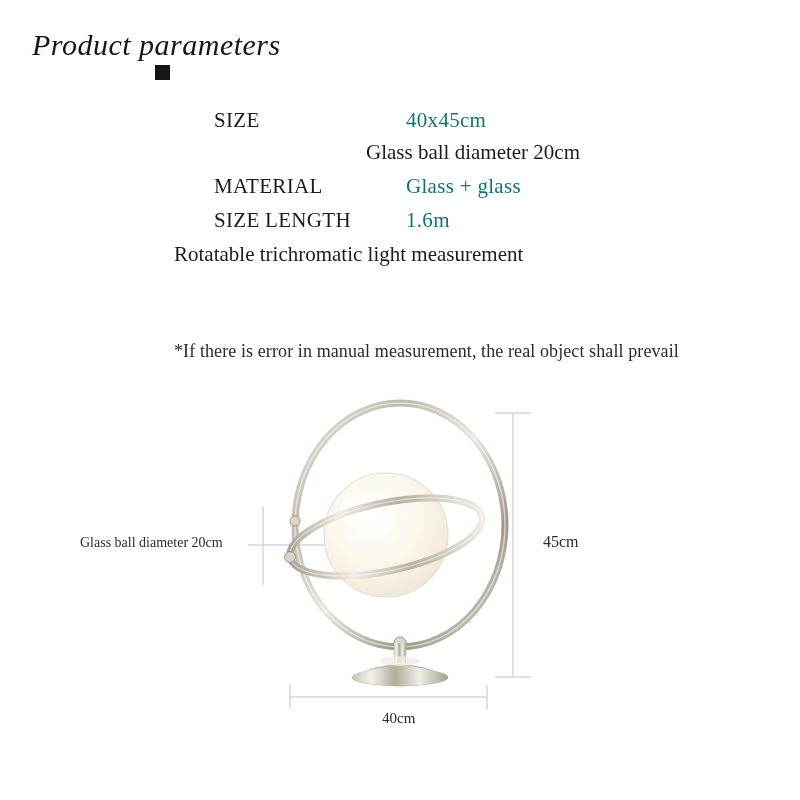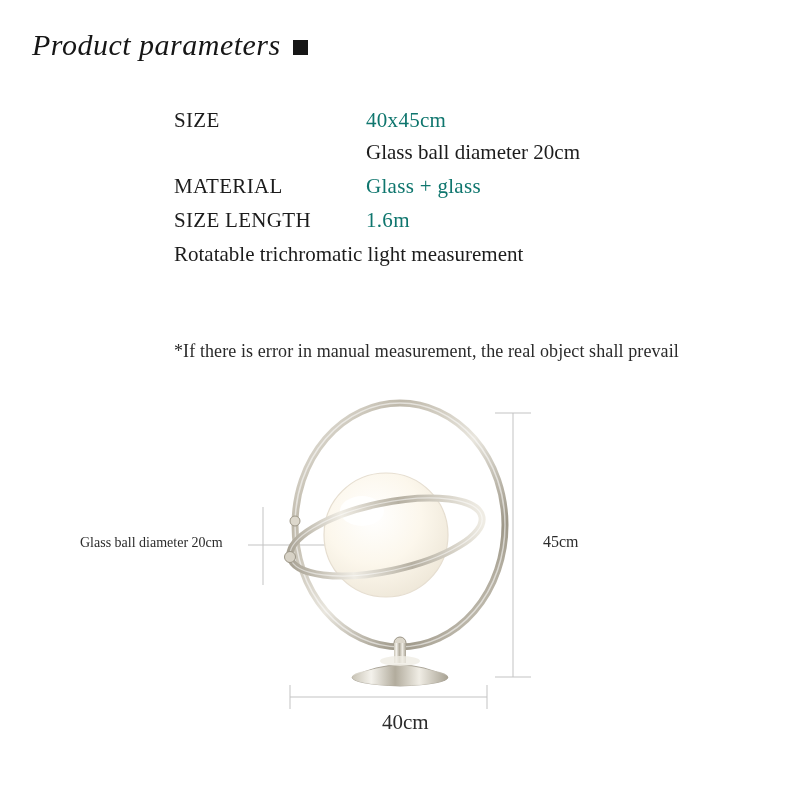--- a/index.html
+++ b/index.html
@@ -20,20 +20,21 @@
     background: #ffffff;
   }
 
   
   .heading-row {
     position: absolute;
     left: 32px;
     top: 30px;
     display: flex;
     align-items: center;
+    flex-direction: column;
   }
   .heading-title {
     font-family: "Liberation Serif", serif;
     font-style: italic;
     font-size: 30px;
     letter-spacing: 0.5px;
     color: #161616;
     line-height: 1;
   }
   .heading-square {
@@ -55,20 +56,21 @@
     display: flex;
     align-items: baseline;
     margin-bottom: 9px;
   }
   .spec-label {
     width: 192px;
     font-size: 21px;
     color: #1c1c1c;
     letter-spacing: 0.3px;
     flex: 0 0 192px;
+    margin-left: 40px;
   }
   .spec-value {
     font-size: 21px;
     color: #0f766e;
     letter-spacing: 0.3px;
   }
   .spec-subvalue {
     margin-left: 192px;
     font-size: 21px;
     color: #1c1c1c;
@@ -109,21 +111,21 @@
     font-size: 14px;
   }
   .dim-right {
     left: 543px;
     top: 148px;
     font-size: 16px;
   }
   .dim-bottom {
     left: 382px;
     top: 325px;
-    font-size: 21px;
+    font-size: 15px;
   }
   svg.lamp { position: absolute; left: 0; top: 0; }
 </style>
 </head>
 <body>
 
 <div id="page">
 
   <div class="heading-row">
     <div class="heading-title">Product parameters</div>

